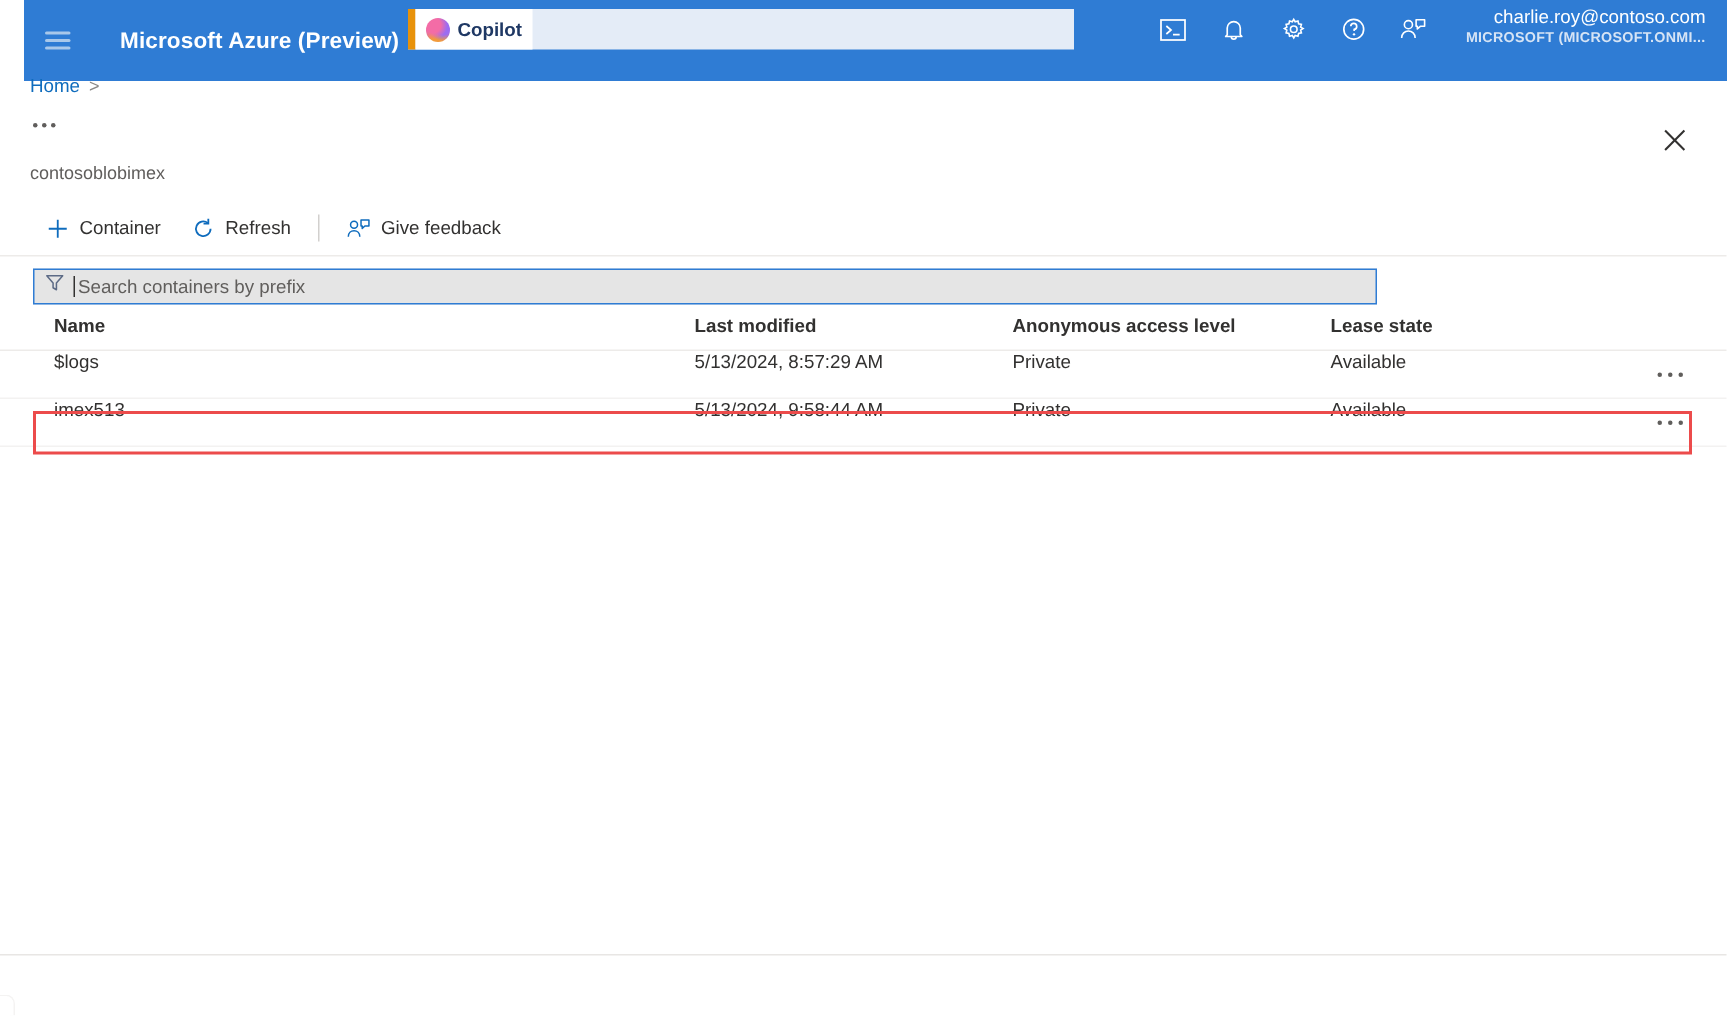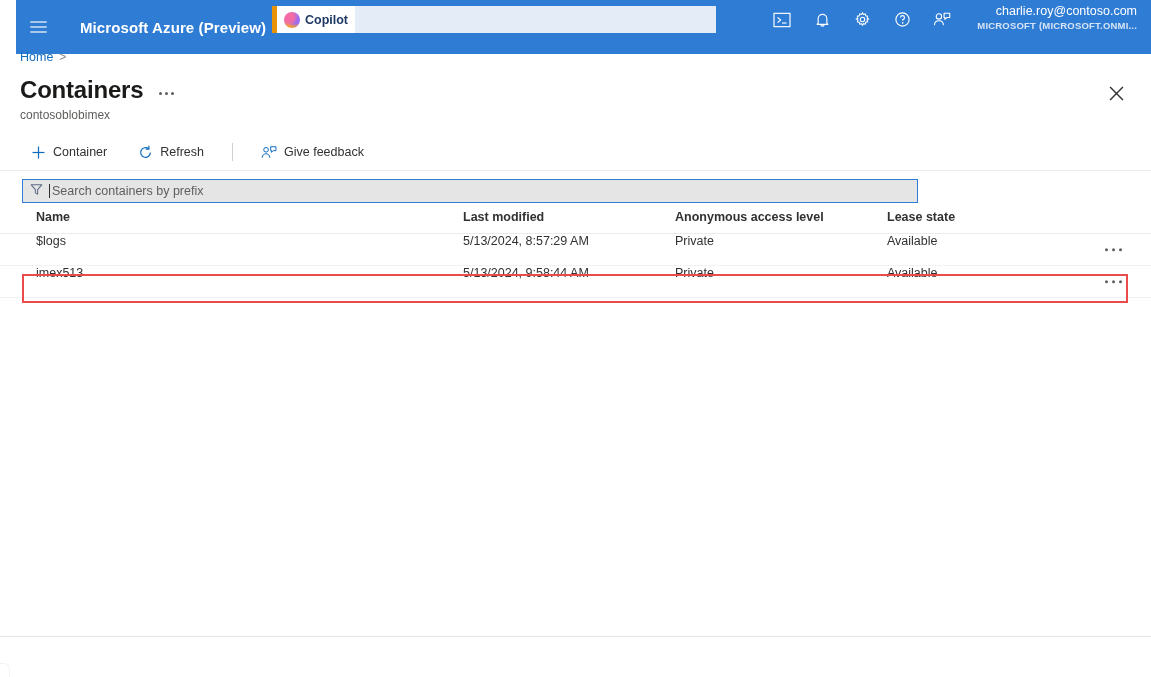--- a/index.html
+++ b/index.html
@@ -111,21 +111,21 @@
   .close-btn {
     position: absolute; right: 22px; top: 80px;
     width: 26px; height: 26px;
     display: flex; align-items: center; justify-content: center;
     cursor: pointer;
   }
 
   
   .cmdbar {
     position: absolute; left: 20px; top: 138px;
-    height: 28px; display: flex; align-items: center; gap: 10px;
+    height: 28px; display: flex; align-items: center; gap: 0;
   }
   .cmd {
     display: flex; align-items: center; gap: 7px;
     padding: 4px 10px; cursor: pointer;
     font-size: 12.5px; color: #323130;
   }
   .cmd .glyph { display: flex; align-items: center; justify-content: center; width: 16px; height: 16px; }
   .cmd-divider { width: 1px; height: 18px; background: #d2d0ce; margin: 0 8px; }
   .cmdbar-rule {
     position: absolute; left: 0; top: 170px;
@@ -250,21 +250,20 @@
   <div class="email">charlie.roy@contoso.com</div>
   <div class="tenant">MICROSOFT (MICROSOFT.ONMI...</div>
 </div>
 
 <div class="breadcrumb">
   <span class="crumb">Home</span>
   <span class="sep">&gt;</span>
 </div>
 
 <div class="title-row">
-  <div class="page-title">Containers</div>
   <div class="title-ellipsis">
     <i></i>
     <i></i>
     <i></i>
   </div>
 </div>
 <div class="subtitle">contosoblobimex</div>
 
 <div class="close-btn">
   <svg width="15" height="15" viewBox="0 0 14 14">

